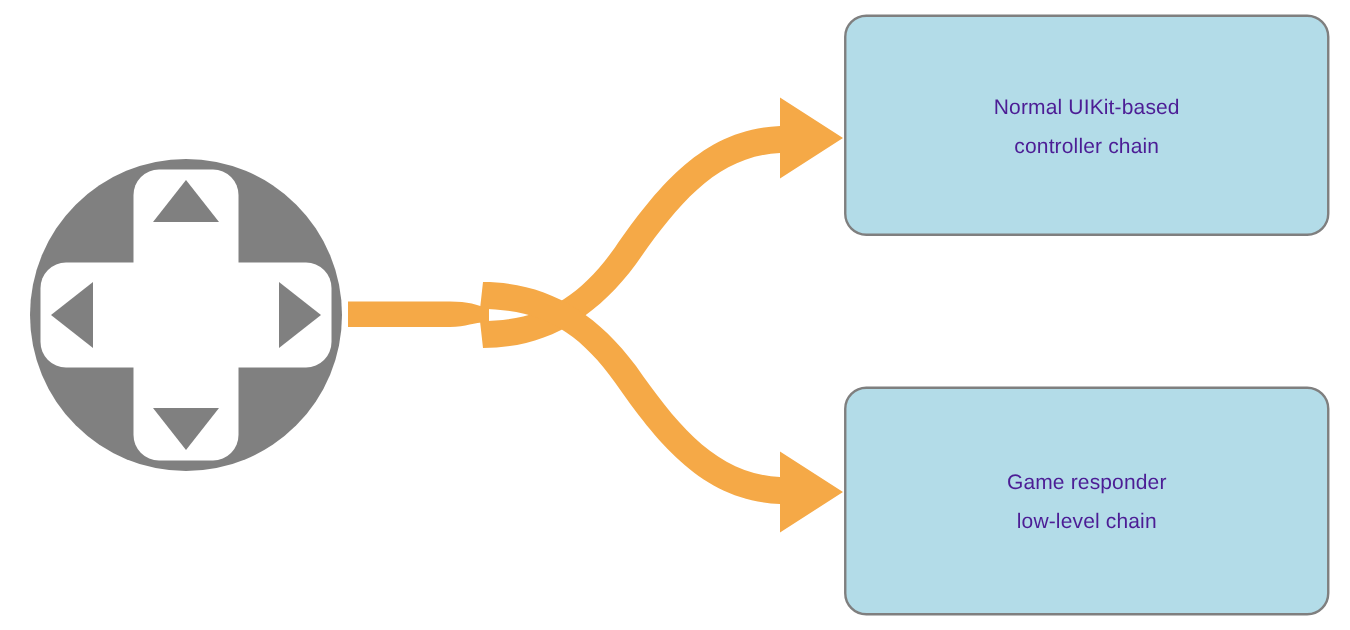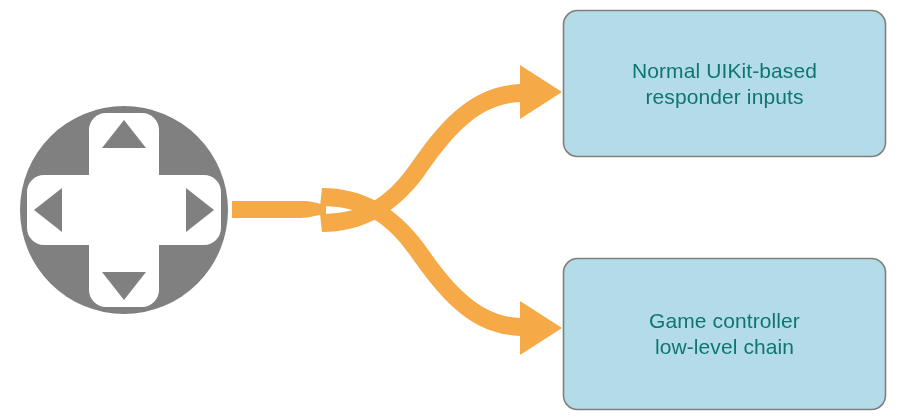--- a/index.html
+++ b/index.html
@@ -26,23 +26,23 @@
     height: 420px;
     display: block;
   }
   .box-label {
     position: absolute;
     display: flex;
     flex-direction: column;
     align-items: center;
     justify-content: center;
     text-align: center;
-    color: #0f766e;
+    color: #4c1d95;
     font-family: "Liberation Sans", sans-serif;
-    font-size: 21px;
+    font-size: 14px;
     line-height: 26px;
     letter-spacing: 0.1px;
     pointer-events: none;
   }
   #label-top {
     left: 563px;
     top: 10px;
     width: 323px;
     height: 147px;
   }
@@ -103,21 +103,21 @@
                C 385,220 360,206 320,206 Z" fill="#f5a947"></path>
     </g>
 
     <rect x="563.5" y="10.5" width="322" height="146" rx="14" ry="14" fill="#b3dce8" stroke="#7f7f7f" stroke-width="1.6"></rect>
 
     <rect x="563.5" y="258.5" width="322" height="151" rx="14" ry="14" fill="#b3dce8" stroke="#7f7f7f" stroke-width="1.6"></rect>
   </svg>
 
   <div class="box-label" id="label-top">
     <span class="lbl-line">Normal UIKit-based</span>
-    <span class="lbl-line">responder inputs</span>
+    <span class="lbl-line">controller chain</span>
   </div>
 
   <div class="box-label" id="label-bottom">
-    <span class="lbl-line">Game controller</span>
+    <span class="lbl-line">Game responder</span>
     <span class="lbl-line">low-level chain</span>
   </div>
 
 </div>
 
 </body></html>

